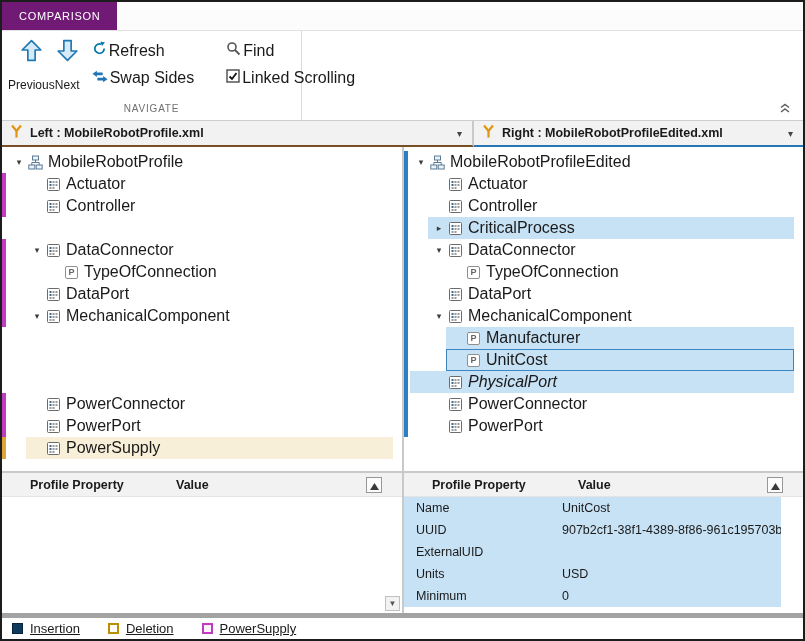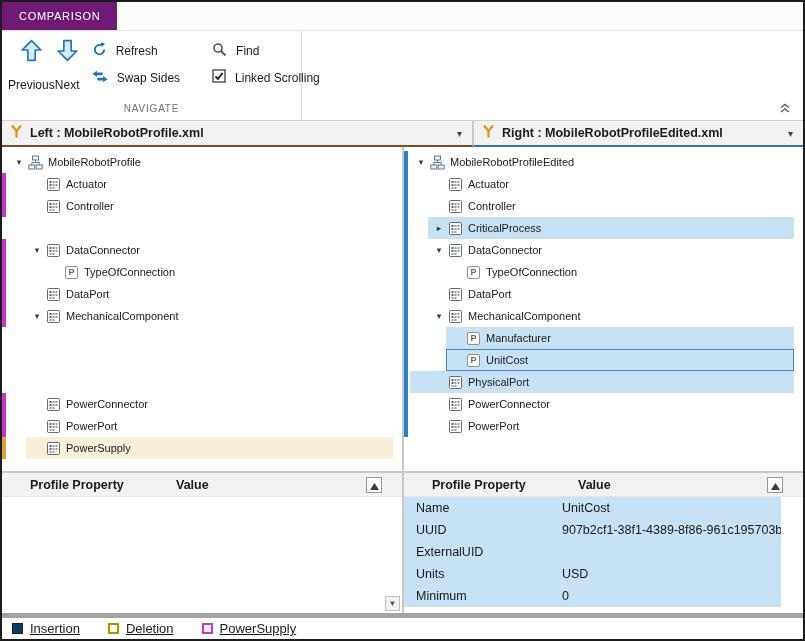--- a/index.html
+++ b/index.html
@@ -12,21 +12,21 @@
   
   .tabbar{height:29px;flex:0 0 29px;display:flex;background:#fcfcfc;border-bottom:1px solid #e2e2e2;box-sizing:border-box;}
   .tab{background:#701a75;color:#fff;font-size:11px;letter-spacing:.7px;display:flex;align-items:center;padding:0 17px;cursor:default;}
   
   .ribbon{flex:0 0 90px;position:relative;background:#fff;border-bottom:1px solid #cfcfcf;display:flex;box-sizing:border-box;}
   .ribbon-group{width:300px;display:flex;flex-direction:column;border-right:1px solid #dadada;box-sizing:border-box;}
   .rg-content{flex:1;display:flex;align-items:flex-start;padding:7px 0 0 6px;}
   .rg-caption{height:17px;font-size:10px;color:#6f6f6f;text-align:center;letter-spacing:.8px;}
   .btn-stack{width:48px;display:flex;flex-direction:column;align-items:center;gap:12px;font-size:12px;cursor:pointer;}
   .btn-col{display:flex;flex-direction:column;margin-left:8px;gap:2px;}
-  .btn-inline{display:flex;align-items:center;gap:9px;font-size:12px;height:25px;padding:0 4px;cursor:pointer;white-space:nowrap;}
+  .btn-inline{display:flex;align-items:center;gap:2px;font-size:16px;height:25px;padding:0 4px;cursor:pointer;white-space:nowrap;}
   .vsep{width:1px;background:#dadada;align-self:stretch;margin:0 8px 4px 8px;}
   .ribbon-collapse{position:absolute;right:9px;bottom:5px;width:18px;height:13px;display:flex;align-items:center;justify-content:center;cursor:pointer;}
   
   .headers-row{flex:0 0 26px;display:flex;box-sizing:border-box;}
   .pane-header{display:flex;align-items:center;gap:7px;background:#f2f2f2;font-size:12.5px;font-weight:bold;padding:0 8px;box-sizing:border-box;cursor:pointer;}
   .pane-header.left{width:472px;border-bottom:2px solid #7a4f28;border-right:2px solid #c9c9c9;}
   .pane-header.right{flex:1;border-bottom:2px solid #2676b8;}
   .ph-label{flex:1;white-space:nowrap;overflow:hidden;}
   .ph-chev{color:#444;font-size:10px;margin-right:2px;font-weight:normal;}
   
@@ -39,21 +39,21 @@
   .edge-modification{background:#c23ac2;}
   .edge-deletion{background:#dba339;}
   .edge-insertion{background:#2b7fc2;}
   .hl{position:absolute;top:0;bottom:0;right:9px;box-sizing:border-box;border:1px solid transparent;}
   .hl-insertion{background:#c7e2f5;}
   .hl-insertion-selected{background:#c7e2f5;border-color:#3c85c0;}
   .hl-deletion{background:#f8efd8;}
   .row-content{position:relative;display:flex;align-items:center;height:100%;width:100%;box-sizing:border-box;z-index:1;}
   .expander{width:14px;flex:0 0 14px;text-align:center;font-size:9px;color:#3c3c3c;cursor:pointer;}
   .node-icon{width:15px;height:15px;flex:0 0 15px;display:flex;align-items:center;justify-content:center;margin-left:2px;}
-  .node-label{font-size:11px;padding-left:5px;white-space:nowrap;}
+  .node-label{font-size:16px;padding-left:5px;white-space:nowrap;}
   .picon{width:13px;height:13px;border:1px solid #8f8f8f;border-radius:2px;background:#fff;font-size:9px;font-weight:bold;color:#666;display:flex;align-items:center;justify-content:center;box-sizing:border-box;}
   
   .tables-row{flex:0 0 142px;display:flex;border-top:2px solid #c9c9c9;box-sizing:border-box;}
   .ptable{position:relative;background:#fff;box-sizing:border-box;overflow:hidden;}
   .ptable.left{width:402px;border-right:2px solid #c9c9c9;}
   .ptable.right{flex:1;}
   .pt-header{height:24px;background:#f2f2f2;display:flex;align-items:center;font-weight:bold;font-size:12.5px;border-bottom:1px solid #e4e4e4;box-sizing:border-box;}
   .pt-h-name{flex:0 0 146px;padding-left:28px;}
   .pt-h-value{flex:1;}
   .collapse-btn{position:absolute;top:4px;right:20px;width:16px;height:16px;border:1px solid #979797;background:#fcfcfc;display:flex;align-items:center;justify-content:center;box-sizing:border-box;cursor:pointer;}
@@ -543,21 +543,21 @@
             <span class="expander"></span>
             <span class="node-icon">
               <span class="picon">P</span>
             </span>
             <span class="node-label">UnitCost</span>
           </div>
         </div>
         <div class="tree-row">
           <div class="edge edge-insertion"></div>
           <div class="hl hl-insertion" style="left: 6px;"></div>
-          <div class="row-content" style="padding-left: 28px;">
+          <div class="row-content" style="padding-left: 28px; font-style: italic;">
             <span class="expander"></span>
             <span class="node-icon">
               <svg width="15" height="15" viewBox="0 0 15 15">
                 <rect x="1.5" y="1.5" width="12" height="12" rx="1" fill="#fff" stroke="#6b6b6b"></rect>
                 <rect x="3.5" y="4" width="2" height="2" fill="#3f6a8f"></rect>
                 <rect x="6.5" y="4" width="2" height="2" fill="#9a9a9a"></rect>
                 <rect x="9.5" y="4" width="2" height="2" fill="#9a9a9a"></rect>
                 <rect x="3.5" y="7" width="2" height="2" fill="#3f6a8f"></rect>
                 <rect x="6.5" y="7" width="2" height="2" fill="#9a9a9a"></rect>
                 <rect x="9.5" y="7" width="2" height="2" fill="#9a9a9a"></rect>

